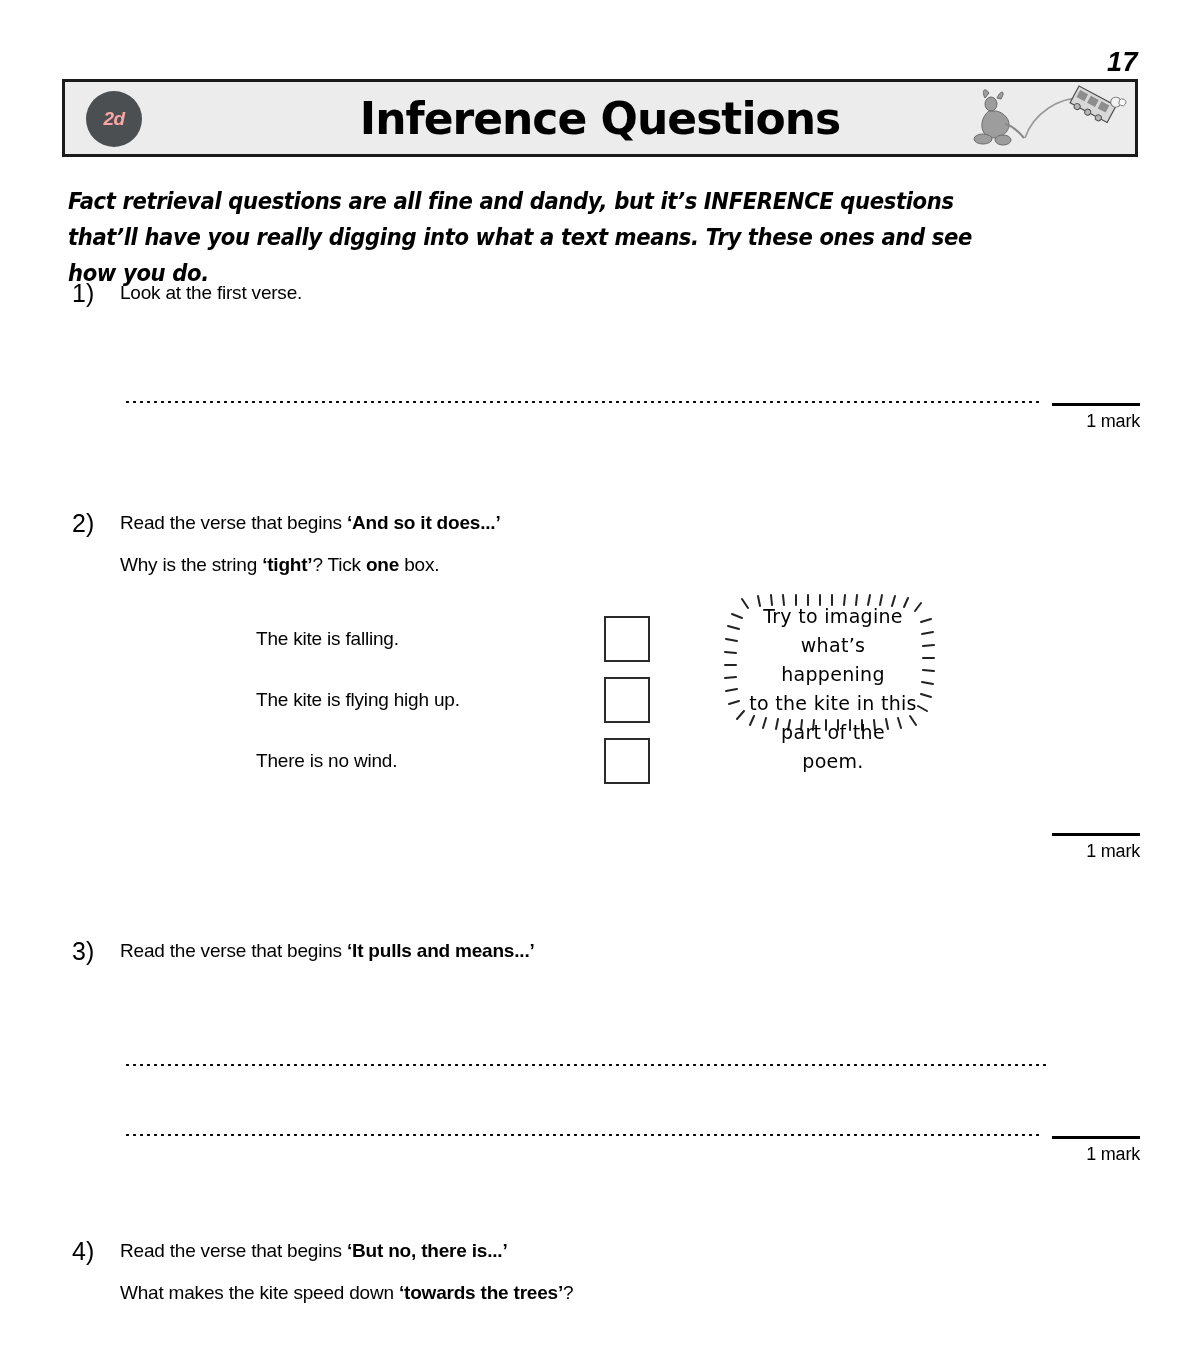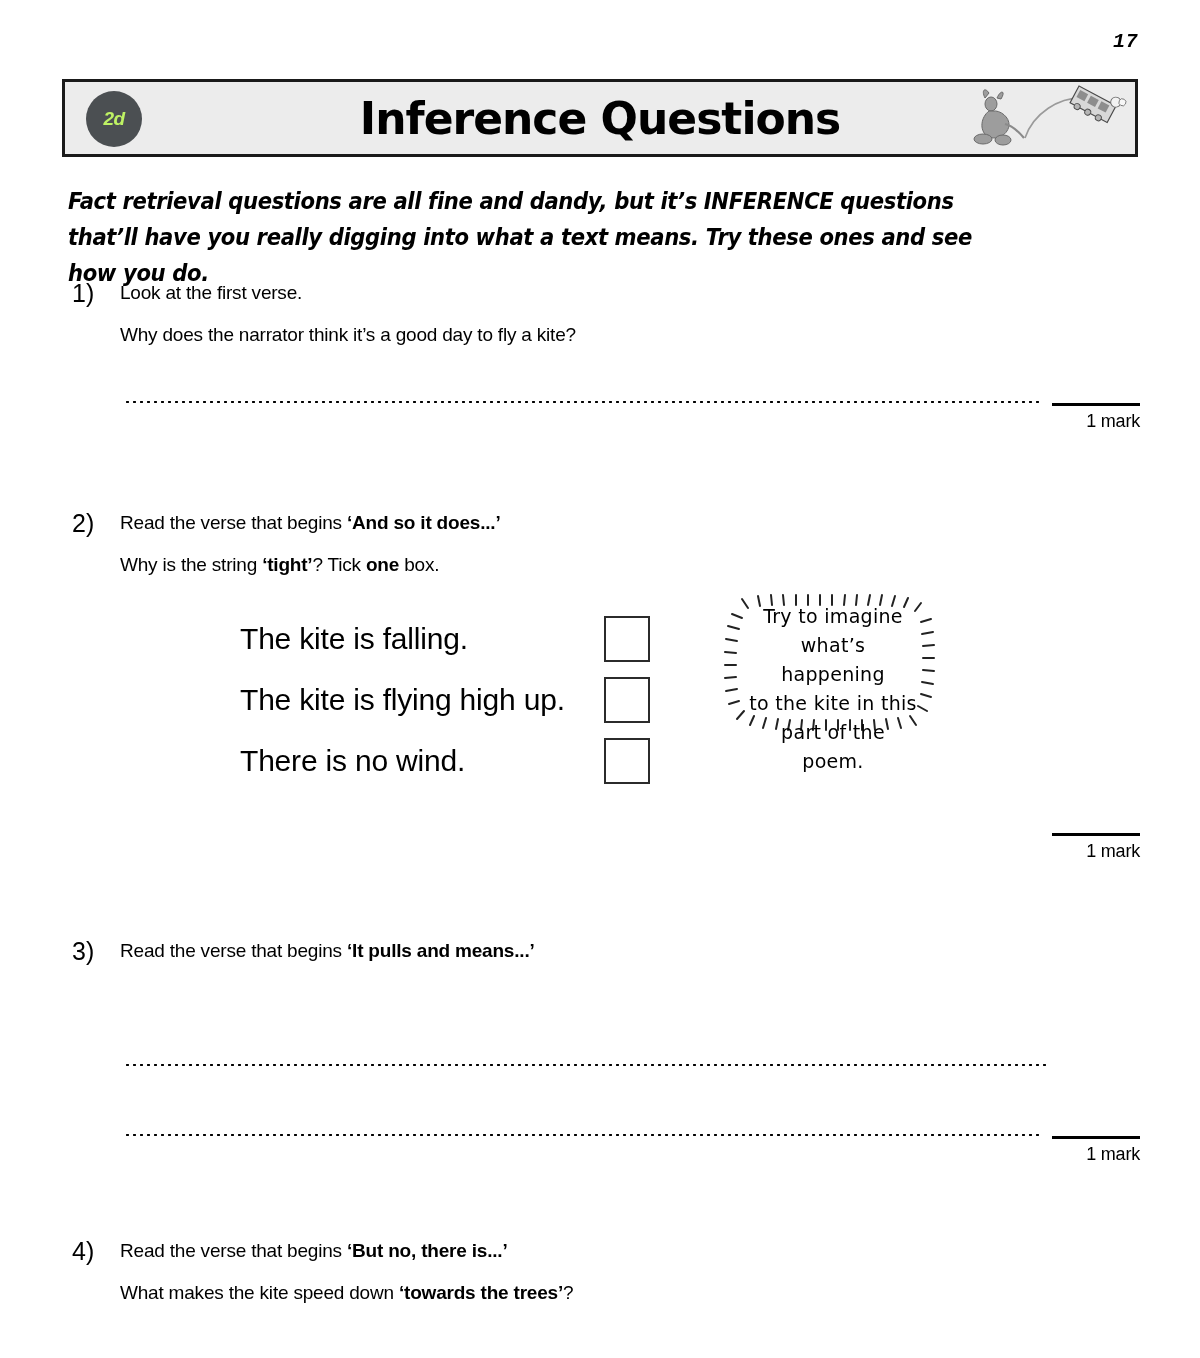--- a/index.html
+++ b/index.html
@@ -12,26 +12,26 @@
     height: 1358px;
     position: relative;
     font-family: "Liberation Sans", sans-serif;
     color: #000000;
     overflow: hidden;
   }
 
   
   .page-number {
     position: absolute;
-    top: 30px;
+    top: 47px;
     right: 62px;
-    font-family: Liberation Mono, monospace;
+    font-family: Liberation Sans, sans-serif;
     font-style: italic;
     font-weight: bold;
-    font-size: 20px;
+    font-size: 27px;
     letter-spacing: 0.5px;
   }
 
   
   .banner {
     position: absolute;
     left: 62px;
     top: 79px;
     width: 1076px;
     height: 78px;
@@ -45,21 +45,21 @@
     height: 100%;
   }
   .badge {
     position: absolute;
     left: 21px;
     top: 9px;
     width: 56px;
     height: 56px;
     border-radius: 50%;
     background: #4b4f52;
-    color: #bef264;
+    color: #fca5a5;
     display: flex;
     align-items: center;
     justify-content: center;
     font-family: "Liberation Sans", sans-serif;
     font-weight: bold;
     font-size: 19px;
     font-style: italic;
     letter-spacing: -0.5px;
   }
   .banner-title {
@@ -159,24 +159,24 @@
     left: 240px;
     top: 608px;
     width: 420px;
   }
   .option {
     position: relative;
     height: 61px;
   }
   .option-label {
     position: absolute;
-    left: 0;
+    left: 16px;
     top: 50%;
     transform: translateY(-50%);
-    font-size: 30px;
+    font-size: 19px;
     letter-spacing: -0.2px;
     white-space: nowrap;
   }
   .tickbox {
     position: absolute;
     left: 364px;
     top: 50%;
     transform: translateY(-50%);
     width: 46px;
     height: 46px;
@@ -247,21 +247,20 @@
   </div>
 </div>
 
 <div class="intro">Fact retrieval questions are all fine and dandy, but it’s INFERENCE questions that’ll have you really digging into what a text means.  Try these ones and see how you do.</div>
 
 <div class="question" style="top:272px;">
   <div class="q-row">
     <div class="q-num">1)</div>
     <div class="q-lines">
       <div class="q-line">Look at the first verse.</div>
-      <div class="q-line">Why does the narrator think it’s a good day to fly a kite?</div>
     </div>
   </div>
 </div>
 <div class="answer-line" style="left:124px; top:400px; width:917px;"></div>
 <div class="mark" style="left:1052px; top:403px;">
   <div class="mark-rule"></div>
   <div class="mark-label">1 mark</div>
 </div>
 
 <div class="question" style="top:502px;">

